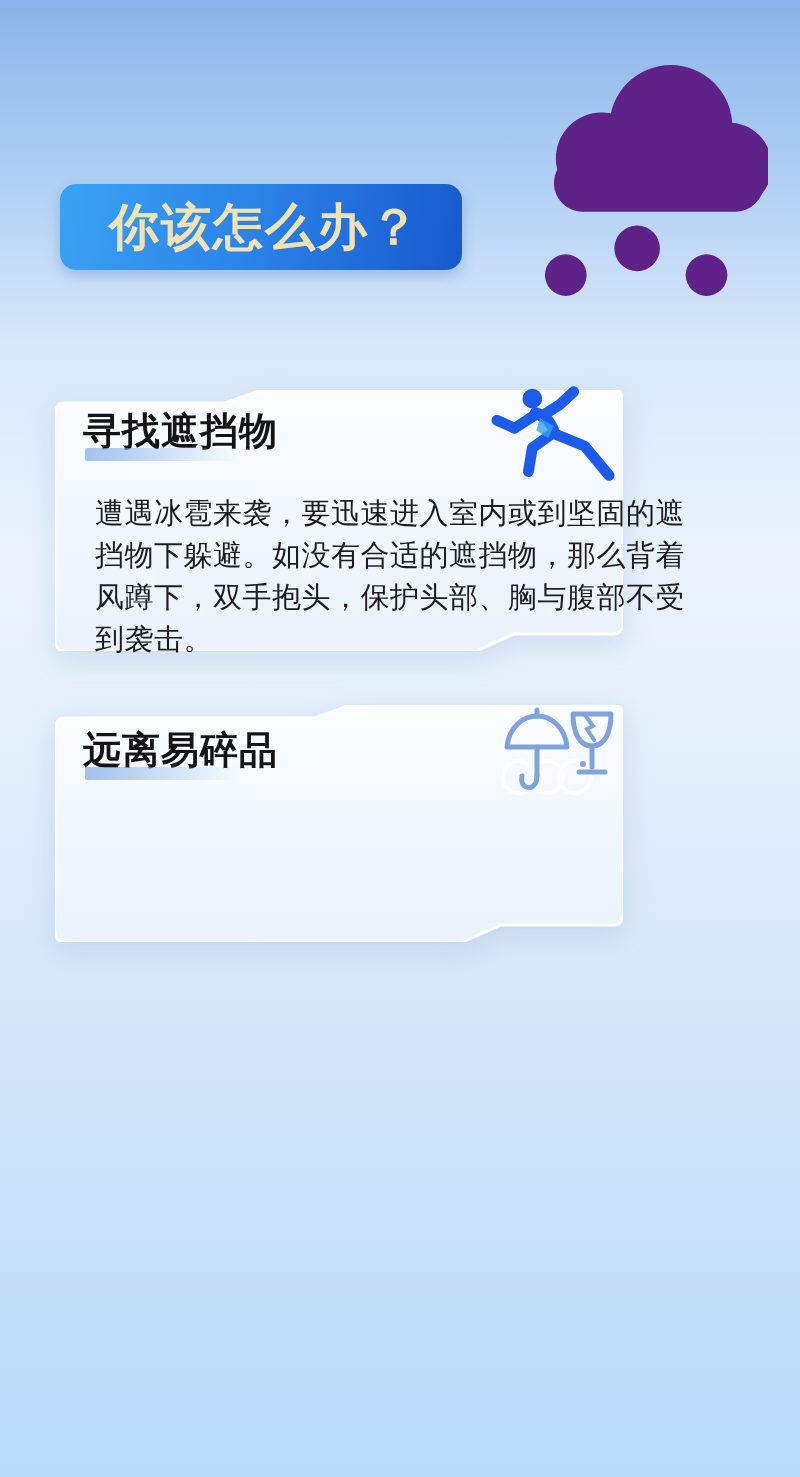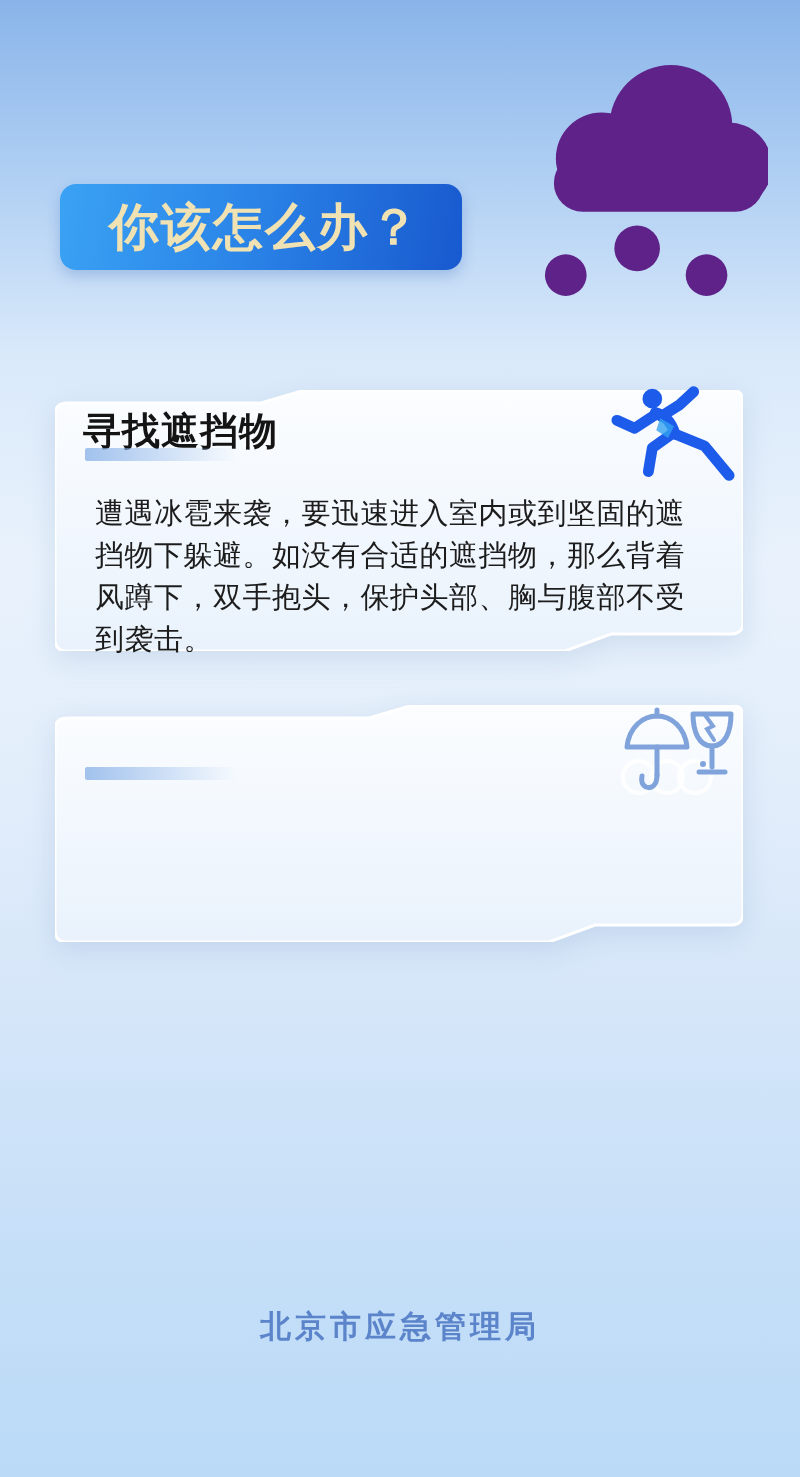--- a/index.html
+++ b/index.html
@@ -7,21 +7,21 @@
   .poster{position:relative;width:800px;height:1477px;overflow:hidden;
     background:linear-gradient(180deg,#8ab4e9 0%,#a9cbf2 10%,#d9e9fa 24%,#e9f2fc 38%,#e3eefb 52%,#d7e7f9 66%,#c8e0f8 82%,#badaf7 100%);}
   .title{position:absolute;left:50px;top:34px;font-size:110px;line-height:1.12;font-weight:900;
     color:#101010;letter-spacing:0px;}
   .badge{position:absolute;left:60px;top:184px;width:394px;height:86px;border-radius:16px;
     background:linear-gradient(100deg,#3aa2f4 0%,#2b85e8 45%,#1859cf 100%);
     display:flex;align-items:center;justify-content:center;
     box-shadow:0 6px 14px rgba(40,90,180,.25);padding-left:8px;}
   .badge span{font-size:50px;font-weight:900;color:#f0e2b2;letter-spacing:2px;}
   .cloud{position:absolute;left:540px;top:52px;width:228px;height:250px;}
-  .card{position:absolute;left:55px;width:688px;}
+  .card{position:absolute;left:55px;width:568px;}
   .card-bg{position:absolute;left:0;top:0;width:100%;height:100%;
     filter:drop-shadow(0 8px 14px rgba(110,145,190,.22));}
   .card1{top:390px;height:261px;}
   .card2{top:705px;height:237px;}
   .card3{top:1000px;height:243px;}
   .card h2{position:absolute;left:28px;margin:0;font-size:38px;font-weight:900;color:#141414;letter-spacing:1px;}
   .card1 h2{top:16px;} .card2 h2{top:20px;} .card3 h2{top:36px;}
   .bar{position:absolute;left:30px;width:152px;height:13px;border-radius:2px;
     background:linear-gradient(to right,rgba(140,180,233,.8),rgba(140,180,233,0));}
   .card1 .bar{top:58px;} .card2 .bar{top:62px;} .card3 .bar{top:78px;}
@@ -106,19 +106,19 @@
         <path d="M10,44 C12,24 26,13 40,13 C54,13 68,24 70,44 Z"></path>
         <path d="M40,44 V72"></path>
         <path d="M40,72 C40,83 34,86 29,84 C25,82 24,78 25,73"></path>
         <path d="M76,11 L114,11 C114,29 108,43 95,43 C82,43 76,29 76,11 Z"></path>
         <path d="M95,43 V64"></path>
         <path d="M82,69 H108"></path>
       </g>
       <path d="M88,12 L96,23 L90,26 L97,37" stroke="#7fa3da" stroke-width="4" fill="none" stroke-linecap="round"></path>
       <circle cx="86" cy="61" r="3" fill="#7fa3da"></circle>
     </svg>
+    <h2>远离易碎品</h2>
     <div class="bar"></div>
   </section>
 
 
-  <div class="footer">北京市应急管理局</div>
 
 </div>
 
 </body></html>

